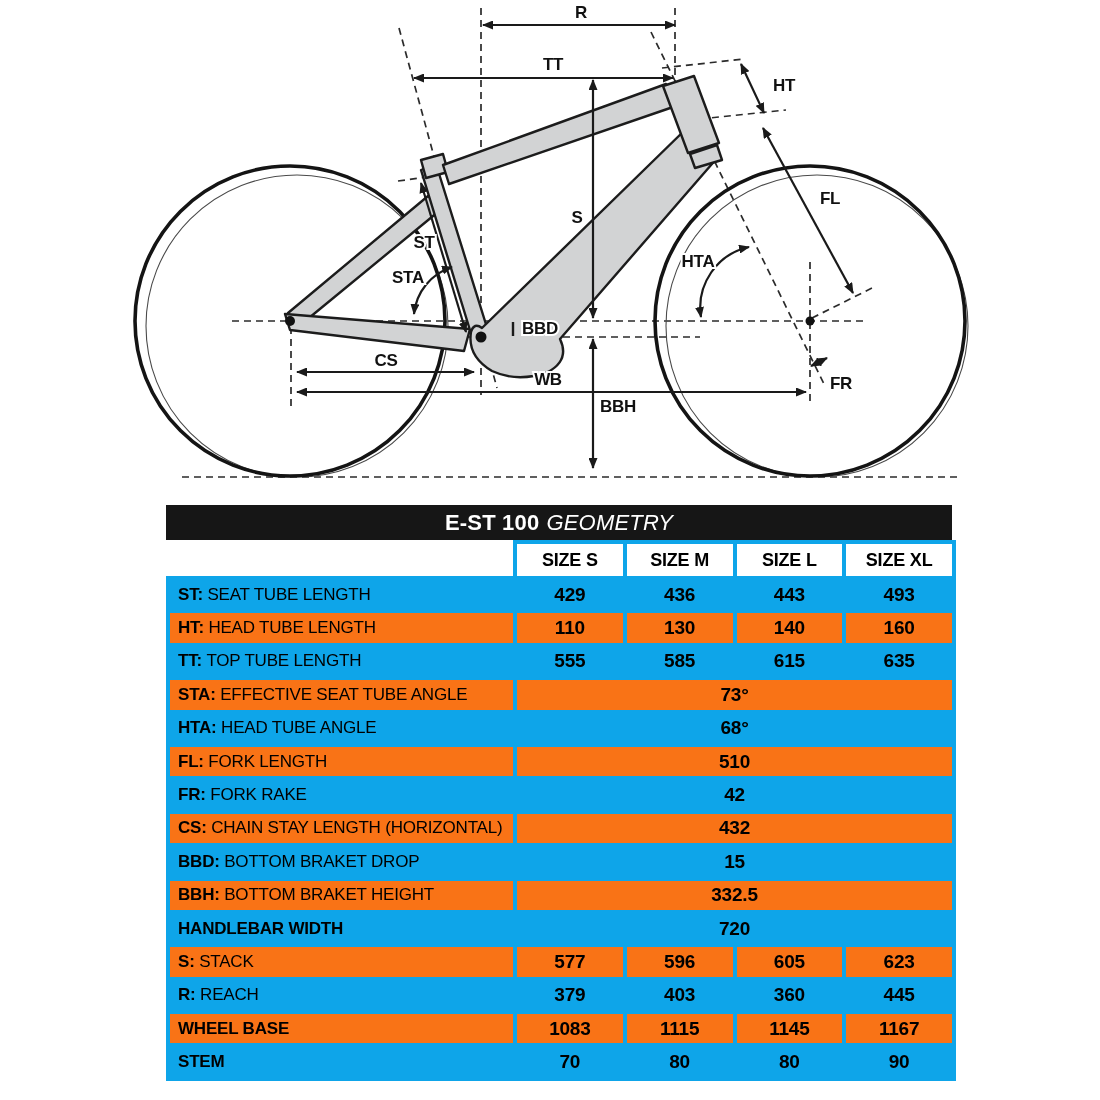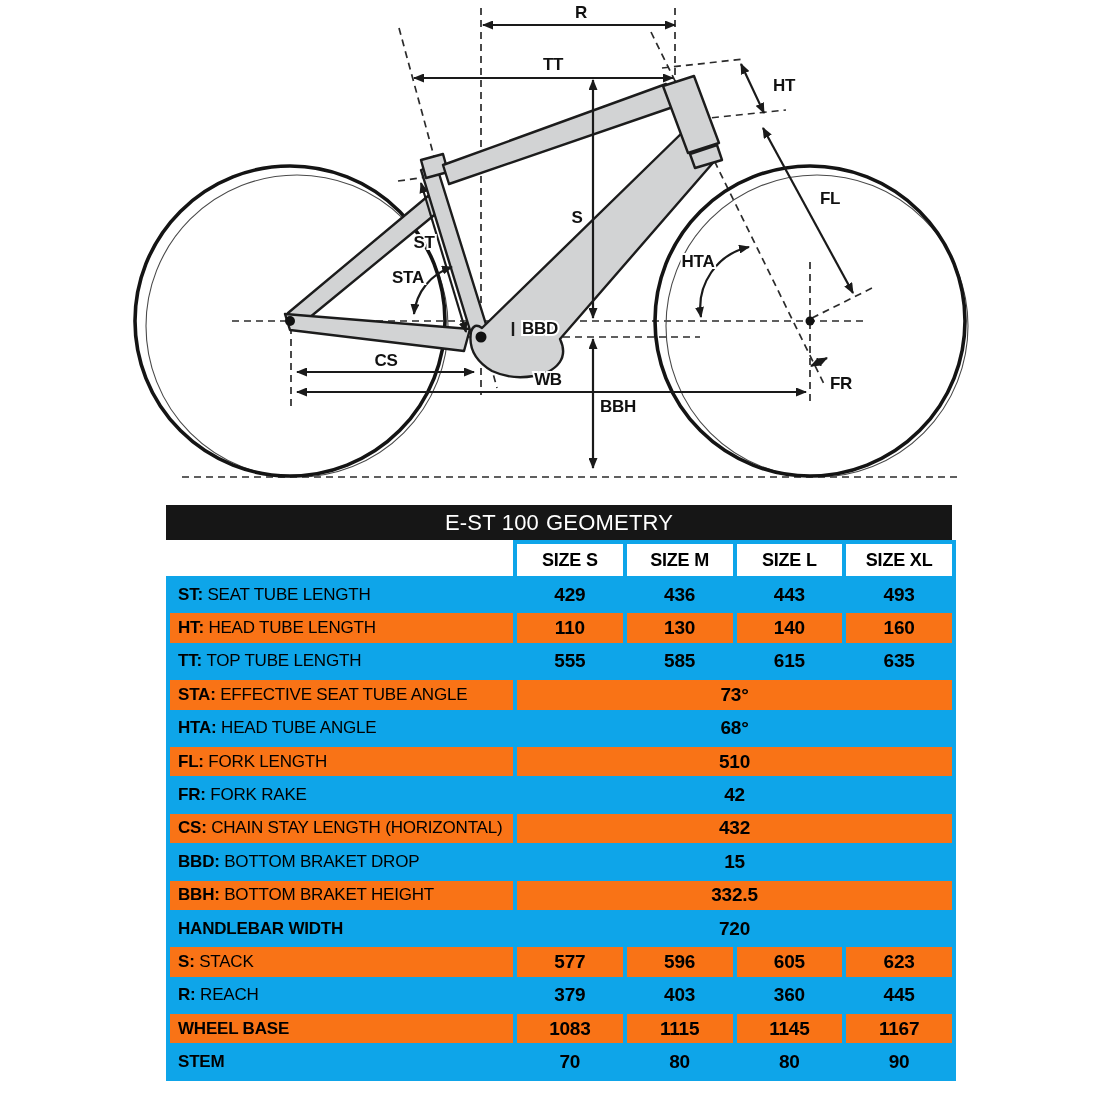--- a/index.html
+++ b/index.html
@@ -9,22 +9,22 @@
   .rim{stroke:#4a4a4a;stroke-width:1.1;fill:none;}
   .fr{fill:#d2d3d4;stroke:#1c1c1c;stroke-width:2.4;stroke-linejoin:round;}
   .dsh{stroke:#2b2b2b;stroke-width:1.7;fill:none;stroke-dasharray:7 5;}
   .dim{stroke:#1a1a1a;stroke-width:2.2;fill:none;marker-start:url(#ah);marker-end:url(#ah);}
   .tick{stroke:#1a1a1a;stroke-width:2.4;}
   .dl{font:700 17px "Liberation Sans",sans-serif;fill:#111;paint-order:stroke;stroke:#fff;stroke-width:4px;letter-spacing:-0.3px;}
   .dot{fill:#111;}
   
   #geo-table{position:absolute;left:166px;top:505px;width:786px;}
   .tbl-title{background:#161616;color:#fff;height:35px;line-height:35px;text-align:center;font-size:22px;letter-spacing:0.2px;}
-  .tbl-title .t-bold{font-weight:400;}
-  .tbl-title .t-reg{font-weight:400;margin-left:7px;}
+  .tbl-title .t-bold{font-weight:700;}
+  .tbl-title .t-reg{font-weight:400;margin-left:7px;font-style:italic;}
   table{border-collapse:collapse;table-layout:fixed;width:786px;}
   col.c-lbl{width:347px;}
   col.c-val{width:109.75px;}
   th,td{border:4px solid #0ea5e9;padding:0;height:29.4px;vertical-align:middle;}
   th{height:32px;font-size:18px;font-weight:700;text-align:center;background:#fff;letter-spacing:-0.2px;}
   th.blank{border:none;background:#fff;}
   td.lbl{font-size:17px;font-weight:400;text-align:left;padding-left:8px;letter-spacing:-0.2px;white-space:pre;}
   td.lbl b{font-weight:700;}
   td.val{font-size:19px;font-weight:700;text-align:center;letter-spacing:-0.2px;}
   tr.g td{background:#0ea5e9;}

